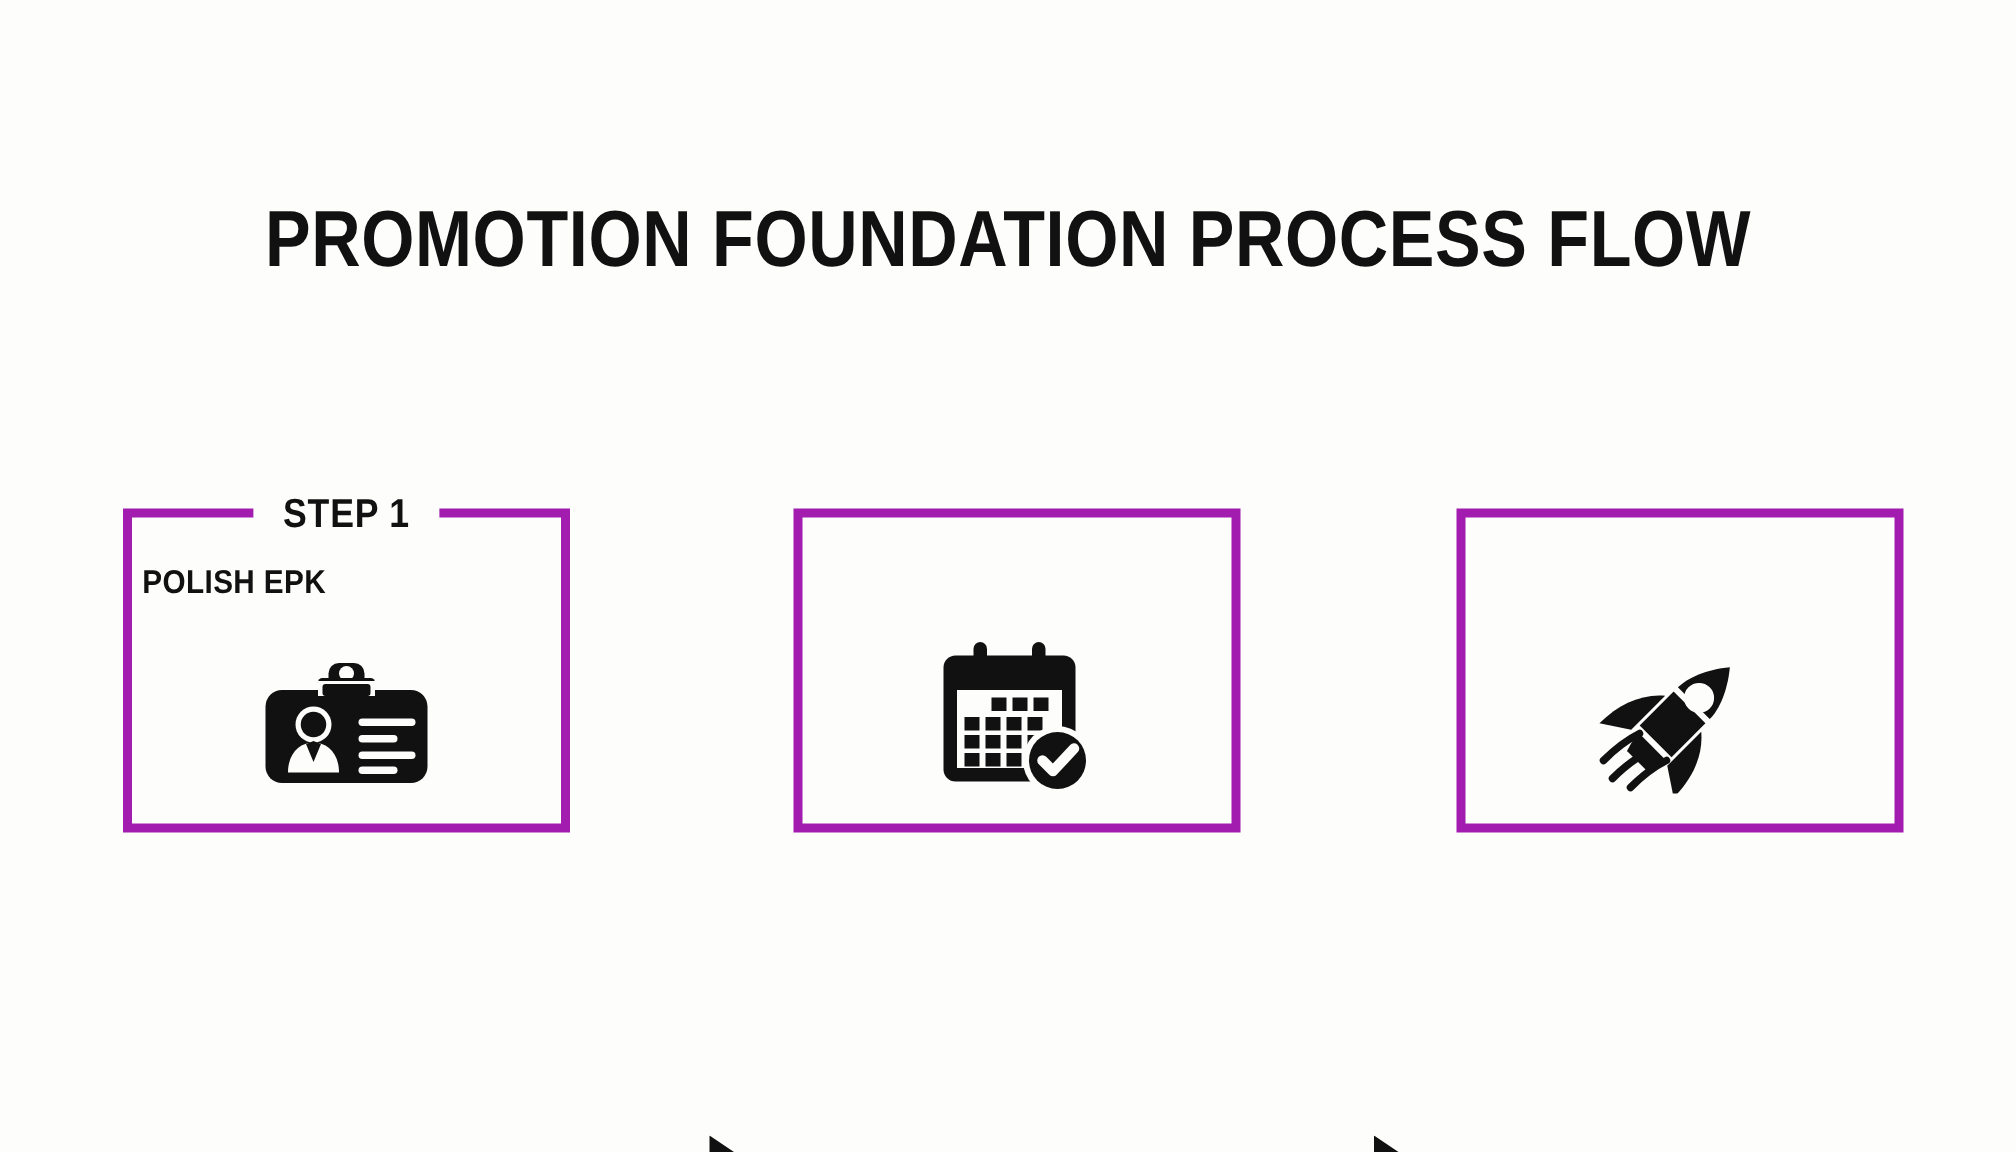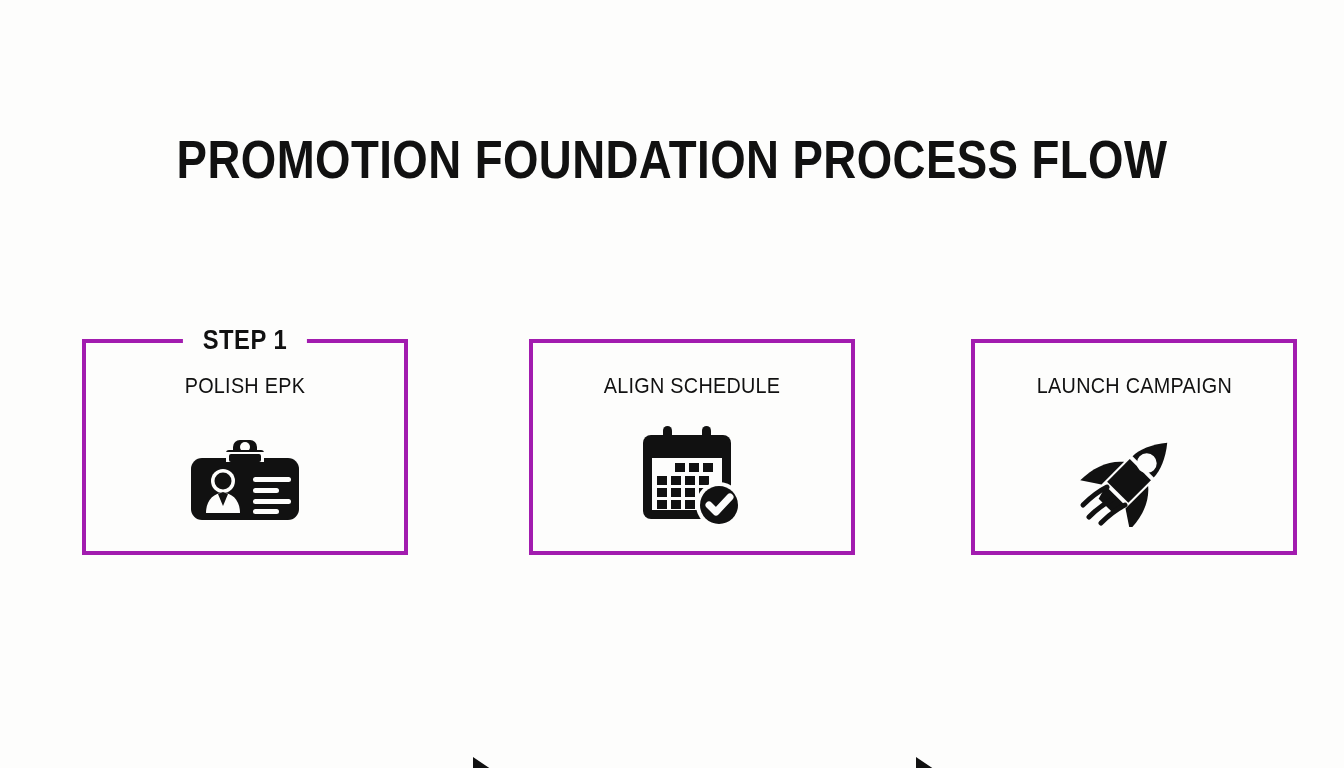--- a/index.html
+++ b/index.html
@@ -44,24 +44,24 @@
     position: absolute;
     left: 0;
     top: 339px;
     width: 1344px;
     height: 216px;
   }
 
   .step-box {
     position: absolute;
     top: 0;
-    width: 326px;
+    width: 298px;
     height: 216px;
     box-sizing: border-box;
-    border: 4px solid #a21caf;
+    border: 6px solid #a21caf;
     background: transparent;
   }
   .step-box.b1 { left: 82px; }
   .step-box.b2 { left: 529px; }
   .step-box.b3 { left: 971px; }
 
   
   .step-label {
     position: absolute;
     top: -20px;
@@ -78,24 +78,23 @@
   .step-label span {
     display: inline-block;
     transform: scaleX(0.88);
   }
 
   .step-sub {
     position: absolute;
     top: 29px;
     left: 0;
     width: 100%;
-    text-align: center;
     font-size: 22px;
     line-height: 28px;
-    font-weight: 400;
+    font-weight: 700;
     letter-spacing: 0.3px;
     white-space: nowrap;
   }
   .step-sub span {
     display: inline-block;
     transform: scaleX(0.9);
   }
 
   .step-icon {
     position: absolute;
@@ -163,23 +162,20 @@
       </div>
     </div>
 
     <div class="arrow a1">
       <svg width="134" height="62" viewBox="0 0 134 62" aria-hidden="true">
         <path d="M0 19 L88 19 L88 0 L134 31 L88 62 L88 43 L0 43 Z" fill="#111111"></path>
       </svg>
     </div>
 
     <div class="step-box b2">
-      <div class="step-sub">
-        <span>ALIGN SCHEDULE</span>
-      </div>
       <div class="step-icon">
         <svg width="108" height="100" viewBox="0 0 108 100" aria-hidden="true">
 
           <rect x="25" y="0" width="9" height="22" rx="4.5" fill="#111111"></rect>
           <rect x="64" y="0" width="9" height="22" rx="4.5" fill="#111111"></rect>
 
           <rect x="5" y="9" width="88" height="84" rx="8" fill="#111111"></rect>
 
           <rect x="14" y="32" width="70" height="52" fill="#fdfdfc"></rect>
 
@@ -208,23 +204,20 @@
       </div>
     </div>
 
     <div class="arrow a2">
       <svg width="134" height="62" viewBox="0 0 134 62" aria-hidden="true">
         <path d="M0 19 L88 19 L88 0 L134 31 L88 62 L88 43 L0 43 Z" fill="#111111"></path>
       </svg>
     </div>
 
     <div class="step-box b3">
-      <div class="step-sub">
-        <span>LAUNCH CAMPAIGN</span>
-      </div>
       <div class="step-icon">
         <svg width="110" height="102" viewBox="0 0 110 102" aria-hidden="true">
           <g transform="rotate(45 55 51)">
 
             <path d="M55 4 C65 16 70 29 70 38 L40 38 C40 29 45 16 55 4 Z" fill="#111111"></path>
 
             <path d="M40 42 L70 42 L70 74 L40 74 Z" fill="#111111"></path>
 
             <path d="M42 78 L68 78 L64 92 L46 92 Z" fill="#111111"></path>
 

